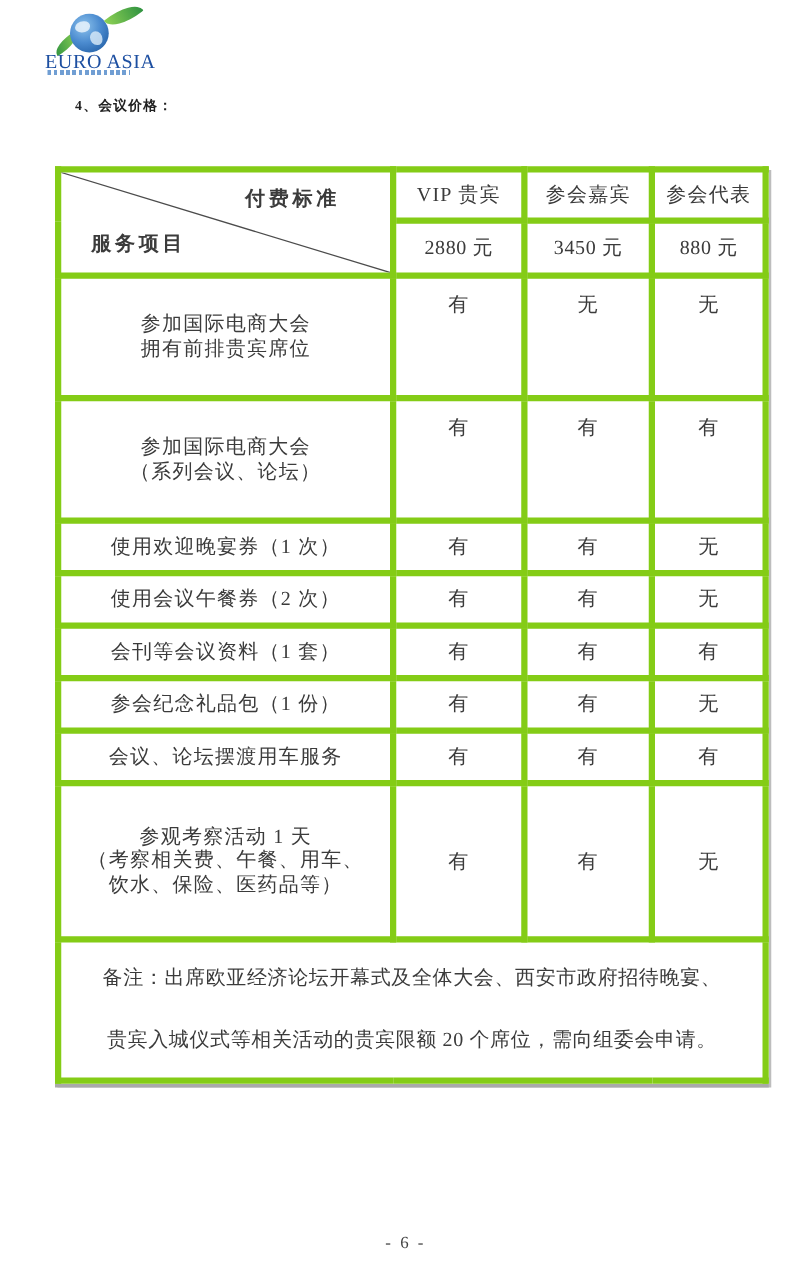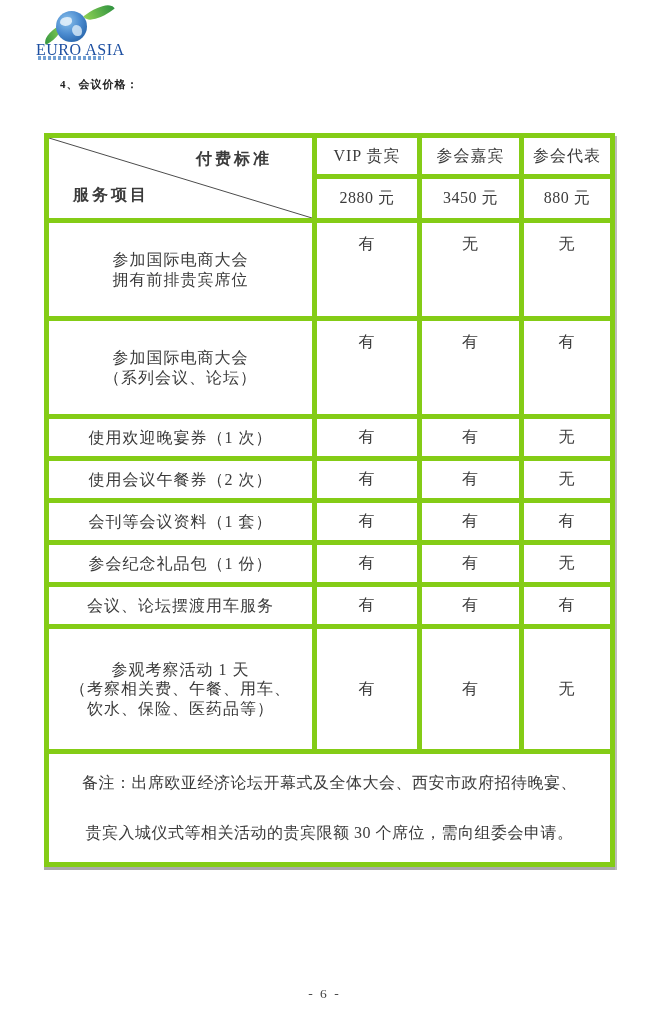--- a/index.html
+++ b/index.html
@@ -255,21 +255,21 @@
           </div>
         </td>
         <td class="val">有</td>
         <td class="val">有</td>
         <td class="val">无</td>
       </tr>
 
       <tr>
         <td class="note-cell" colspan="4">
           <div>备注：出席欧亚经济论坛开幕式及全体大会、西安市政府招待晚宴、</div>
-          <div>贵宾入城仪式等相关活动的贵宾限额 30 个席位，需向组委会申请。</div>
+          <div>贵宾入城仪式等相关活动的贵宾限额 20 个席位，需向组委会申请。</div>
         </td>
       </tr>
     </tbody>
   </table>
 
   <div class="footer">- 6 -</div>
 
 </div>
 
 </body></html>

